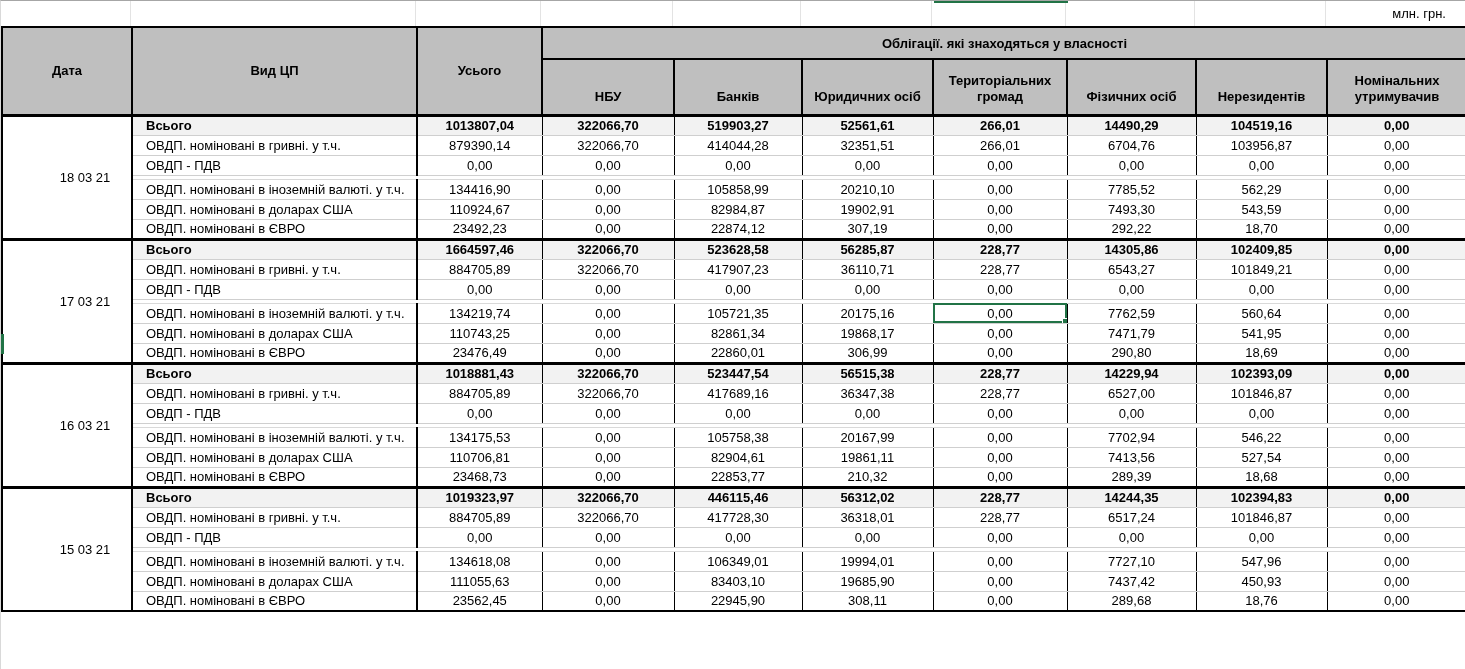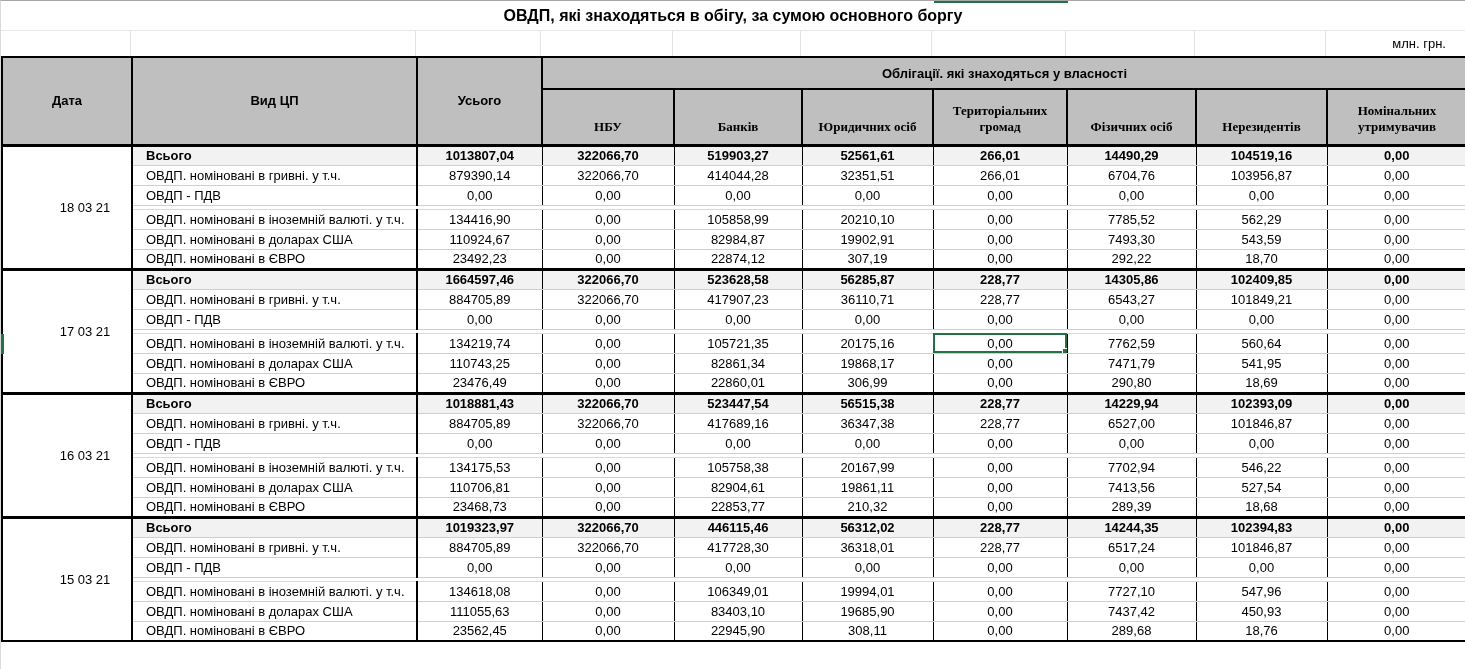--- a/index.html
+++ b/index.html
@@ -40,21 +40,21 @@
     border:2px solid #000;
   }
   thead th {
     background:#bfbfbf;
     font-size:13px; font-weight:bold; color:#000;
     border:2px solid #000;
     text-align:center;
   }
   th.tier1 { height:32px; vertical-align:middle; border-bottom:1px solid #000; }
   th.left-head { vertical-align:middle; }
-  th.tier2 { height:56px; vertical-align:bottom; padding-bottom:8px; line-height:1.25;font-family:Liberation Serif, serif; }
+  th.tier2 { height:56px; vertical-align:bottom; padding-bottom:8px; line-height:1.25; }
   thead tr:last-child th { border-bottom:3px solid #000; }
   tbody td {
     height:20px;
     font-size:13px;
     color:#000;
     border-left:1px solid #000;
     border-right:1px solid #000;
     border-top:1px solid #cfcfcf;
     border-bottom:1px solid #cfcfcf;
     background:#fff;
@@ -105,23 +105,20 @@
   .col-indicator { top:0; height:2px; }
   .row-indicator { left:0; width:3px; }
 </style>
 </head>
 <body>
 
 <div class="sheet">
   <div class="col-indicator" id="col-indicator" style="left: 933px; width: 134px;"></div>
   <div class="row-indicator" id="row-indicator" style="top: 333px; height: 20px;"></div>
 
-  <div class="title-row">
-    <span>ОВДП, які знаходяться в обігу, за сумою основного боргу</span>
-  </div>
 
   <div class="units-grid">
     <div class="ucell"></div>
     <div class="ucell"></div>
     <div class="ucell"></div>
     <div class="ucell"></div>
     <div class="ucell"></div>
     <div class="ucell"></div>
     <div class="ucell"></div>
     <div class="ucell"></div>

